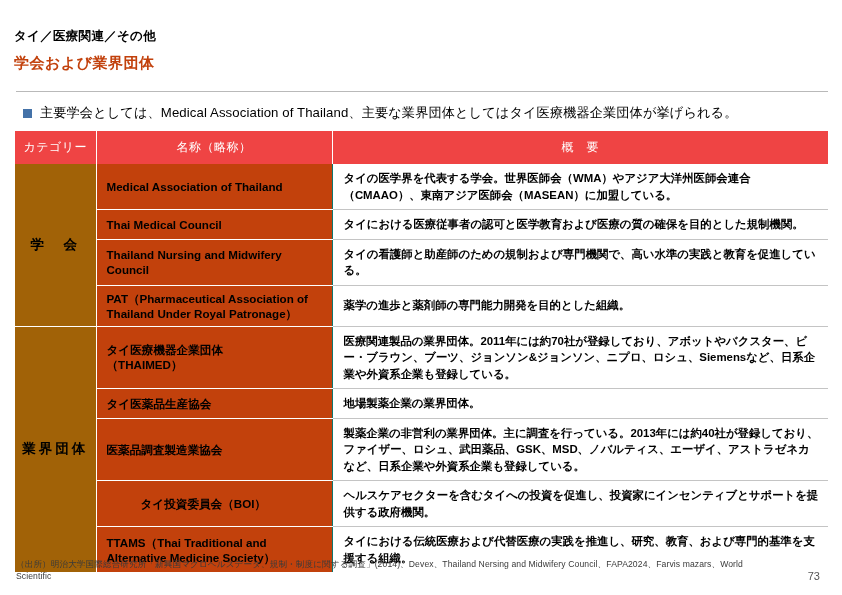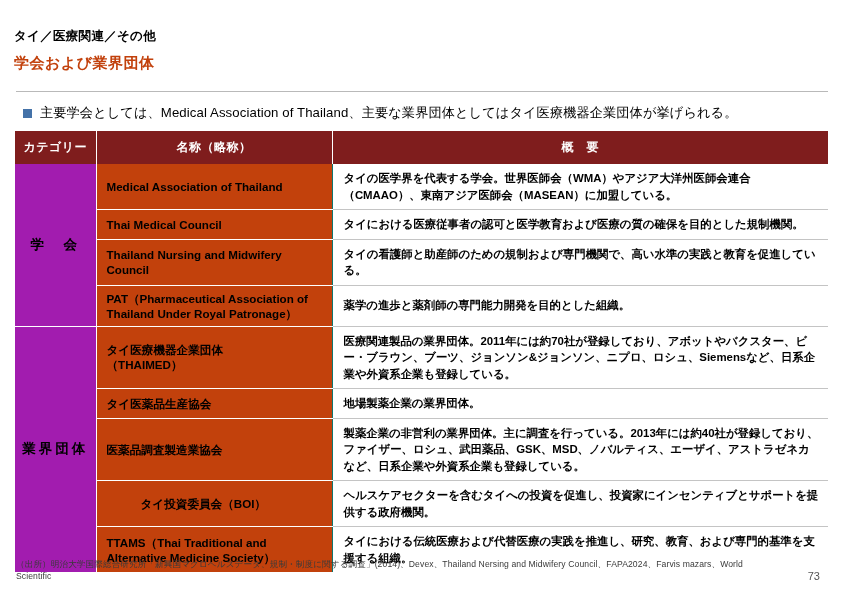--- a/index.html
+++ b/index.html
@@ -77,37 +77,37 @@
     top: 131px;
     width: 813px;
     border-collapse: collapse;
     table-layout: fixed;
   }
   .tbl th, .tbl td {
     padding: 0;
     vertical-align: middle;
   }
   .tbl thead th {
-    background: #7f1d1d;
+    background: #ef4444;
     color: #ffffff;
     font-size: 12px;
-    font-weight: bold;
+    font-weight: normal;
     letter-spacing: 0.5px;
     height: 33px;
     text-align: center;
     border-right: 1px solid #ffffff;
   }
   .tbl thead th.last { border-right: none; }
 
   col.c-cat  { width: 81px; }
   col.c-name { width: 236px; }
   col.c-desc { width: 496px; }
 
   td.cat {
-    background: #a21caf;
+    background: #a16207;
     text-align: center;
     font-size: 13.5px;
     font-weight: bold;
     letter-spacing: 3px;
     border-right: 1px solid #ffffff;
     border-bottom: 1px solid #ffffff;
   }
   td.name {
     background: #c2410c;
     text-align: left;

